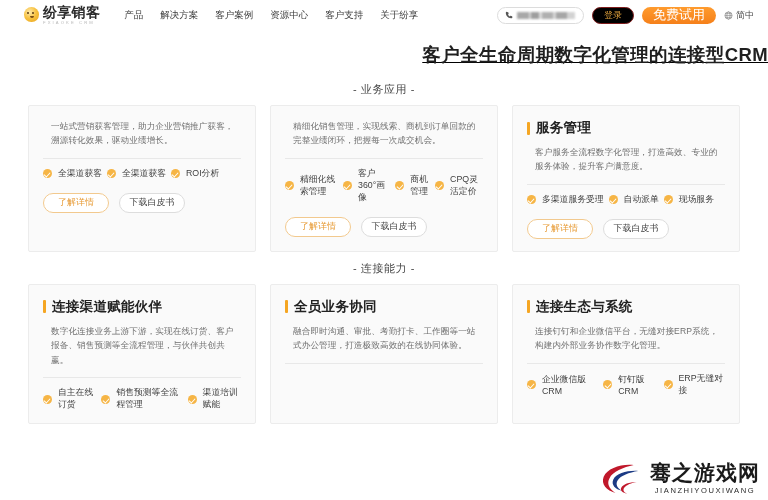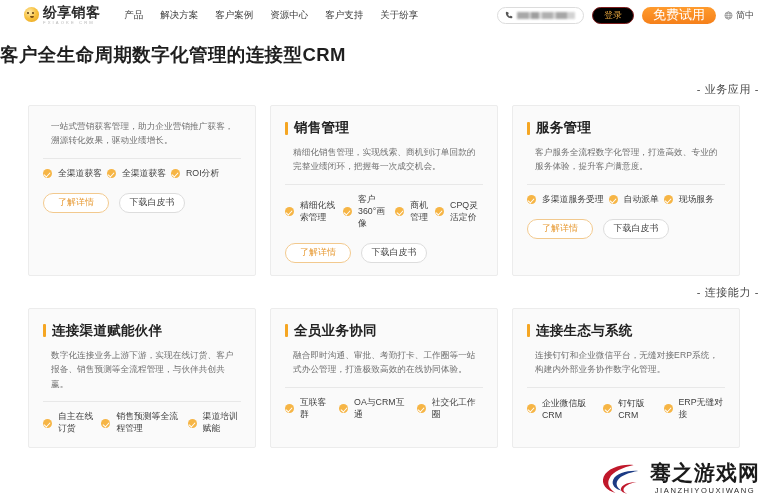--- a/index.html
+++ b/index.html
@@ -92,33 +92,34 @@
     filter: blur(.3px);
   }
   .lang {
     display: flex; align-items: center; gap: 3px;
     font-size: 9px; color: #4a4a4a;
   }
   .globe { width: 9px; height: 9px; flex: none; }
 
   
   .title-band {
-    text-align: left;
+    text-align: right;
     padding: 12px 0 6px;
+    text-decoration: underline;
   }
   .page-title {
     font-size: 18.5px; font-weight: bold; color: #1f1f1f;
     letter-spacing: .4px;
   }
 
   
   .section-label {
-    text-align: right;
+    text-align: center;
     font-size: 11px; color: #4a4a4a;
-    margin: 9px 9px 8px;
+    margin: 9px 15px 8px;
     letter-spacing: .6px;
   }
 
   
   .grid {
     display: grid;
     grid-template-columns: repeat(3, 228px);
     gap: 14px;
     justify-content: center;
   }
@@ -274,24 +275,20 @@
             <span>ROI分析</span>
           </div>
       </div>
       <div class="card-actions">
         <div class="btn-detail">了解详情</div>
         <div class="btn-wp">下载白皮书</div>
       </div>
     </div>
 
     <div class="card">
-      <div class="card-head">
-        <div class="head-bar"></div>
-        <div class="card-title">销售管理</div>
-      </div>
       <div class="card-desc">精细化销售管理，实现线索、商机到订单回款的完整业绩闭环，把握每一次成交机会。</div>
       <div class="divider"></div>
       <div class="feat-list">
         <div class="feat">
             <span class="check"></span>
             <span>精细化线索管理</span>
           </div>
         <div class="feat">
             <span class="check"></span>
             <span>客户360°画像</span>
@@ -366,34 +363,20 @@
       </div>
     </div>
 
     <div class="card">
       <div class="card-head">
         <div class="head-bar"></div>
         <div class="card-title">全员业务协同</div>
       </div>
       <div class="card-desc">融合即时沟通、审批、考勤打卡、工作圈等一站式办公管理，打造极致高效的在线协同体验。</div>
       <div class="divider"></div>
-      <div class="feat-list">
-        <div class="feat">
-            <span class="check"></span>
-            <span>互联客群</span>
-          </div>
-        <div class="feat">
-            <span class="check"></span>
-            <span>OA与CRM互通</span>
-          </div>
-        <div class="feat">
-            <span class="check"></span>
-            <span>社交化工作圈</span>
-          </div>
-      </div>
     </div>
 
     <div class="card">
       <div class="card-head">
         <div class="head-bar"></div>
         <div class="card-title">连接生态与系统</div>
       </div>
       <div class="card-desc">连接钉钉和企业微信平台，无缝对接ERP系统，构建内外部业务协作数字化管理。</div>
       <div class="divider"></div>
       <div class="feat-list">

